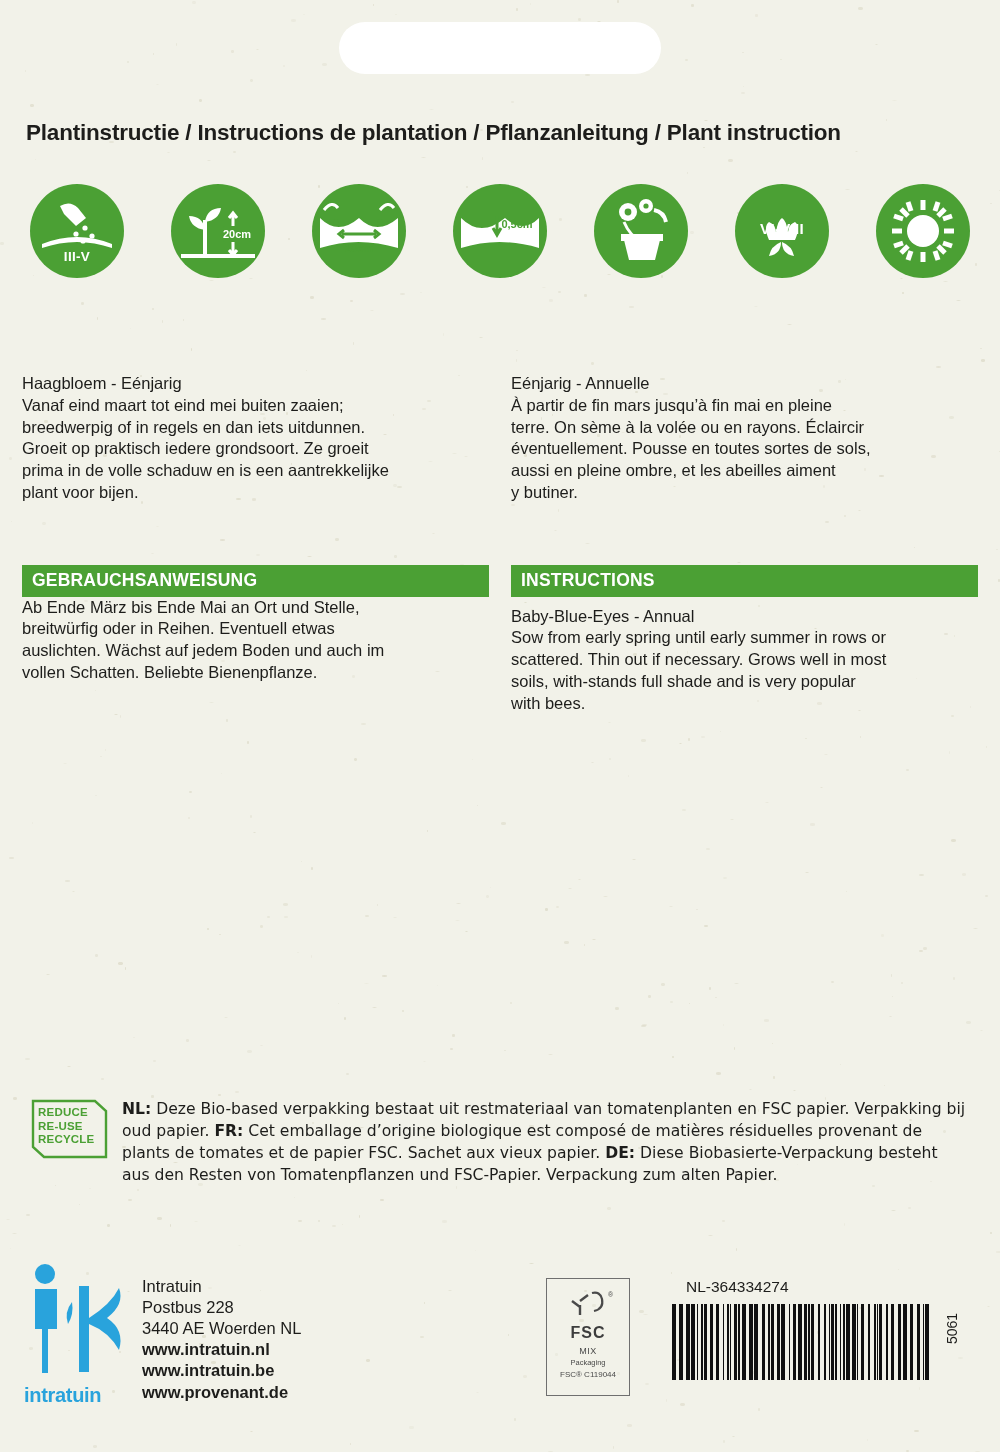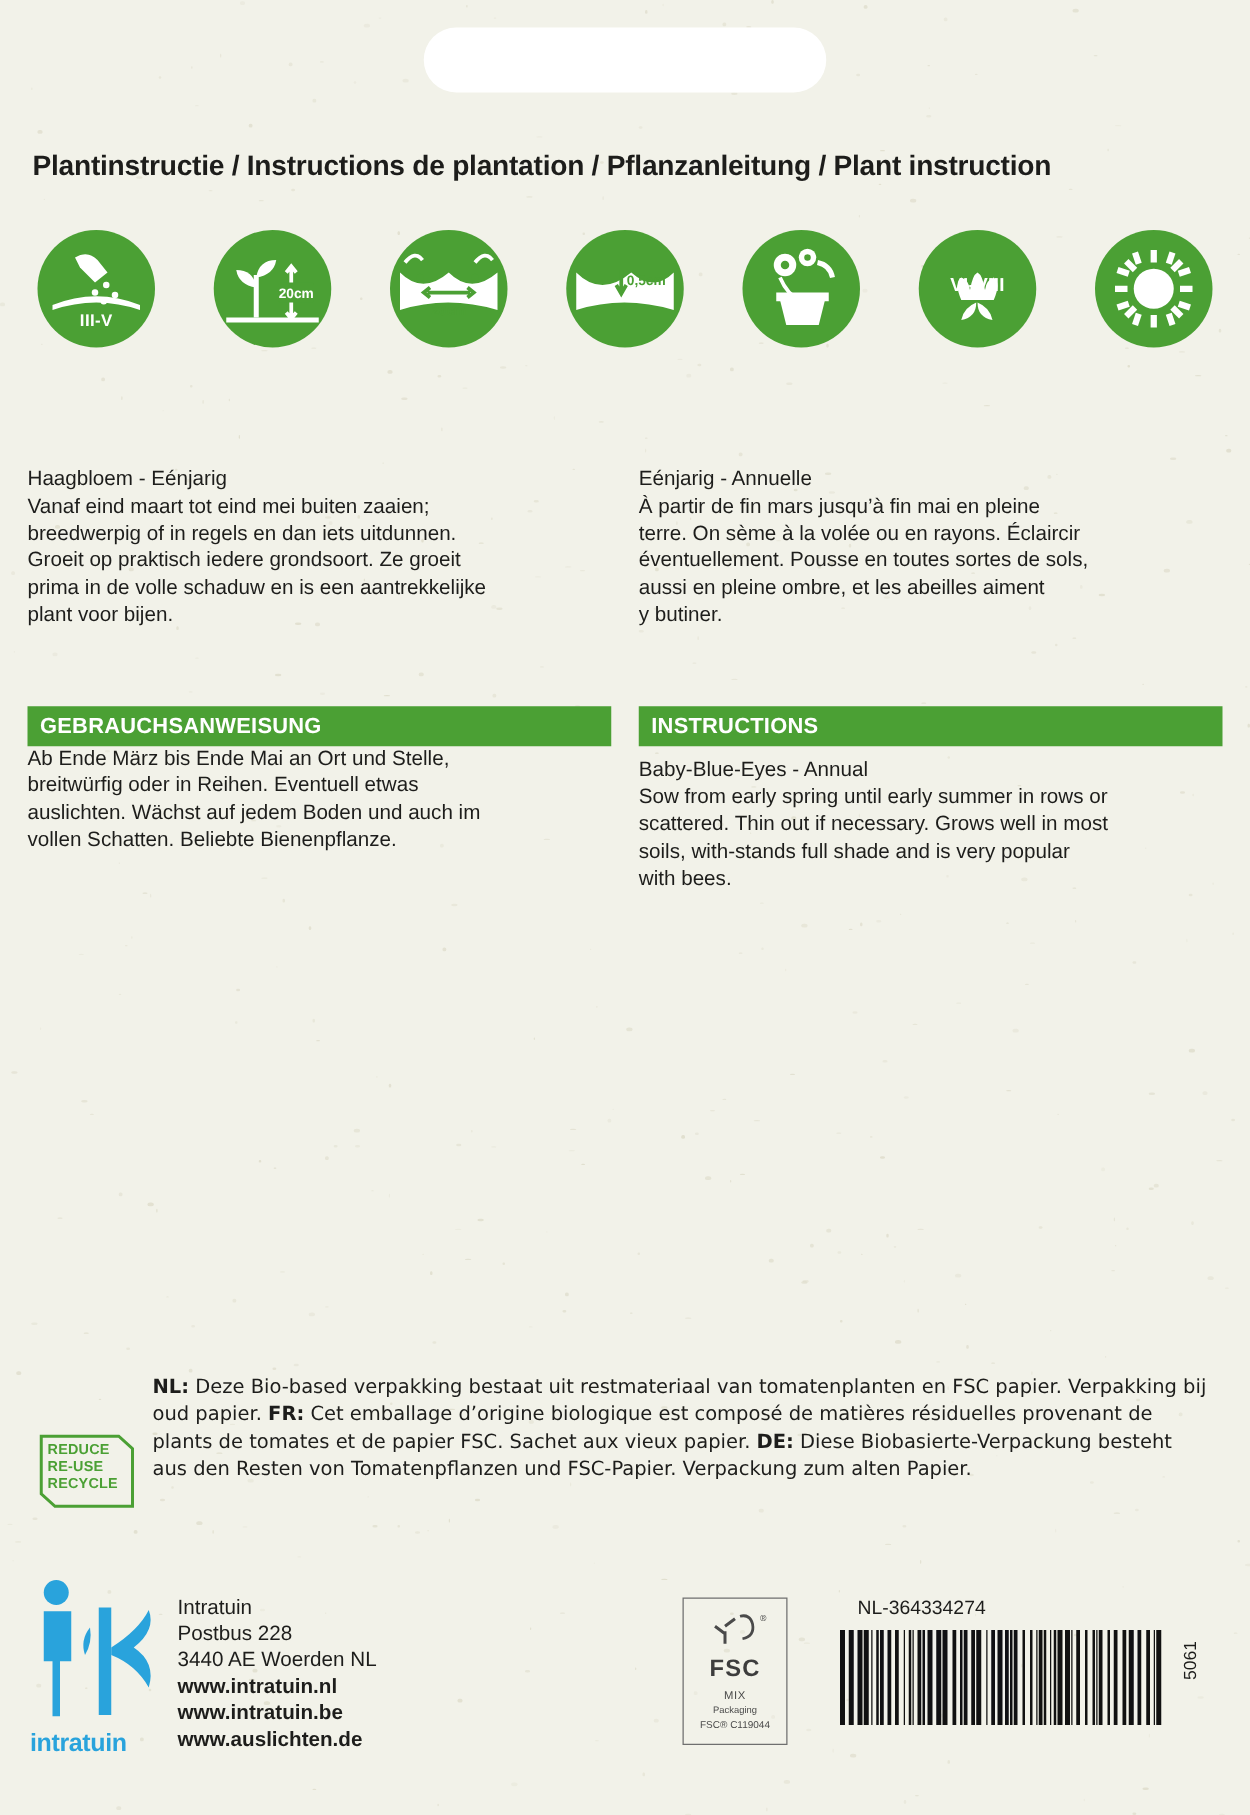--- a/index.html
+++ b/index.html
@@ -61,21 +61,21 @@
     font-size:16.5px; color:#1d1d1b; line-height:1.32; white-space:pre-line;
   }
   .row2 { margin-top:61px; }
 
   
   .recycle-note {
     position:absolute; top:1098px; left:30px; width:940px;
     display:flex; align-items:flex-start; gap:14px;
   }
   .recycle-badge {
-    flex:0 0 auto; width:78px; height:62px; position:relative;margin-top:48px;
+    flex:0 0 auto; width:78px; height:62px; position:relative;
   }
   .recycle-badge .txt {
     position:absolute; inset:0;
     color:#4ba034; font-size:11.5px; font-weight:bold; line-height:1.18;
     padding:8px 0 0 8px; letter-spacing:.2px;
   }
   .note-text {
     font-size:15.6px; line-height:1.42; color:#1d1d1b;
     font-family:"DejaVu Sans", sans-serif;
   }
@@ -92,21 +92,21 @@
     position:absolute; left:142px; top:18px;
     font-size:16.5px; line-height:1.28; color:#1d1d1b;
   }
   .addr .b { font-weight:bold; }
   .fsc {
     position:absolute; left:546px; top:20px;
     width:82px; height:116px; border:1.4px solid #6f6f6f;
     color:#4a4a4a; text-align:center;
   }
   .fsc .tree { margin-top:6px; }
-  .fsc .fscword { font-size:19px; font-weight:bold; letter-spacing:1px; margin-top:1px; color:#3d3d3d;}
+  .fsc .fscword { font-size:16px; font-weight:bold; letter-spacing:1px; margin-top:1px; color:#3d3d3d;}
   .fsc .mix { font-size:9px; margin-top:4px; letter-spacing:.5px;}
   .fsc .pk { font-size:7.5px; margin-top:2px; }
   .fsc .code { font-size:8px; margin-top:3px; }
   .artnr {
     position:absolute; left:686px; top:20px;
     font-size:15.5px; color:#1d1d1b;
   }
   .barcode { position:absolute; left:672px; top:46px; width:258px; height:98px; }
   .barcode .bars { position:absolute; top:0; left:0; height:76px; width:258px; }
   .barcode .bars i { position:absolute; top:0; background:#111; height:100%; display:block; }
@@ -812,21 +812,21 @@
     </svg>
   </div>
   <div class="brandword">intratuin</div>
 
   <div class="addr">
     <div>Intratuin</div>
     <div>Postbus 228</div>
     <div>3440 AE Woerden NL</div>
     <div class="b">www.intratuin.nl</div>
     <div class="b">www.intratuin.be</div>
-    <div class="b">www.auslichten.de</div>
+    <div class="b">www.provenant.de</div>
   </div>
 
   <div class="fsc">
     <div class="tree">
       <svg viewBox="0 0 60 34" width="60" height="34">
         <path d="M22 30 v-10 M22 22 l-8 -6 M22 16 l8 -6" stroke="#4a4a4a" stroke-width="2.4" fill="none"></path>
         <path d="M34 8 q8 -2 10 6 q2 10 -8 12" stroke="#4a4a4a" stroke-width="2.2" fill="none"></path>
         <text x="50" y="12" font-size="7" fill="#4a4a4a" font-family="Liberation Sans, sans-serif">®</text>
       </svg>
     </div>

